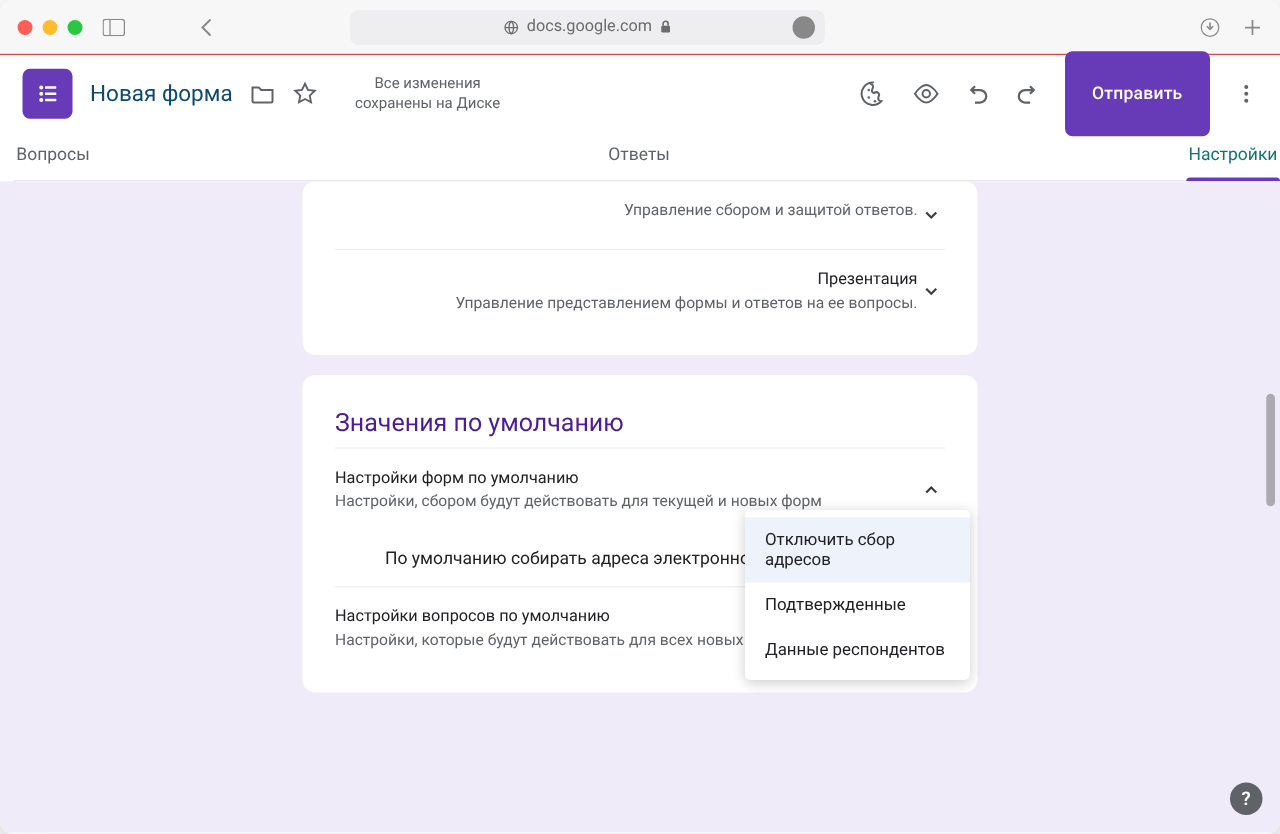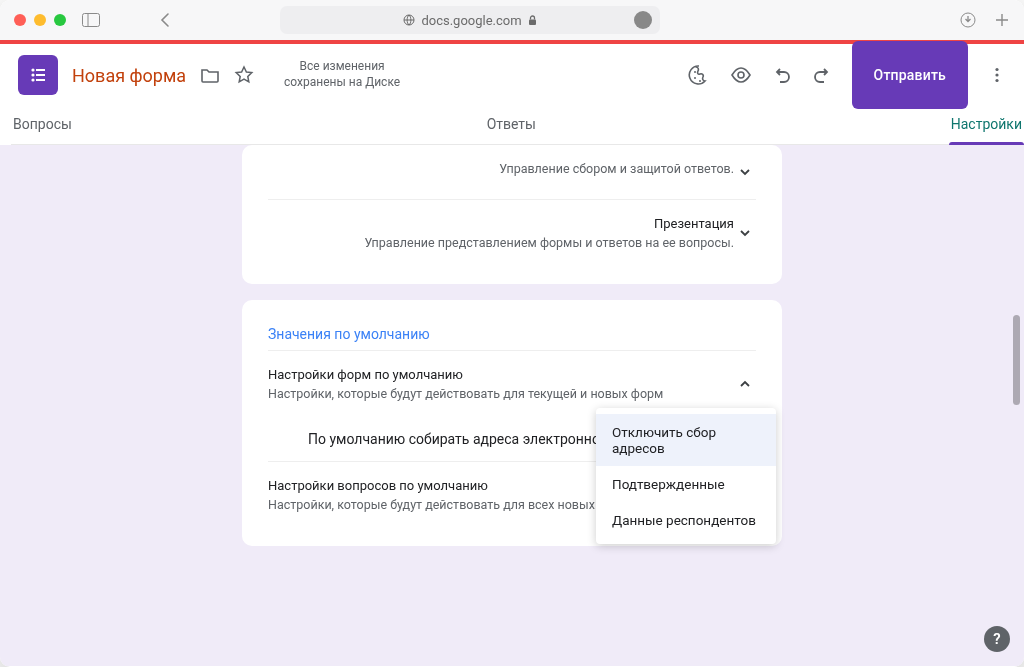--- a/index.html
+++ b/index.html
@@ -5,21 +5,21 @@
   * { box-sizing: border-box; margin: 0; padding: 0; font-family: -apple-system, BlinkMacSystemFont, "Segoe UI", Roboto, Arial, sans-serif; }
   body { background: #fff; }
   .mac-window {
     width: 1024px; height: 667px; margin: 0 auto; position: relative;
     background: #fff; border-radius: 10px; overflow: hidden;
     box-shadow: 0 10px 40px rgba(0,0,0,.25);
   }
   
   .titlebar {
     height: 44px; display: flex; align-items: center; padding: 0 14px;
-    border-bottom: 4px solid #ef4444; background: #f7f7f8;
+    border-bottom: 1px solid #ef4444; background: #f7f7f8;
   }
   .traffic { display: flex; gap: 8px; }
   .tl { width: 12px; height: 12px; border-radius: 50%; }
   .tl.r { background:#ff5f57; } .tl.y { background:#febc2e; } .tl.g { background:#28c840; }
   .sidebar-btn { margin-left: 16px; color:#6b6b6b; display:flex; }
   .nav-back { margin-left: 60px; color:#8a8a8a; display:flex; }
   .addr {
     flex: 0 0 380px; margin-left: 110px; height: 28px; background:#eeeef0;
     border-radius: 7px; display:flex; align-items:center; justify-content:center;
     color:#6b6b6b; font-size: 13px; gap:6px; position:relative;
@@ -28,21 +28,21 @@
   .addr .reader { position:absolute; right:8px; width:18px;height:18px;border-radius:50%;background:#888; }
   .tb-right { margin-left:auto; display:flex; gap:18px; color:#8a8a8a; align-items:center; }
   
   .app-header {
     height: 62px; display:flex; align-items:center; padding: 0 18px; gap: 14px;
   }
   .forms-icon {
     width: 40px; height: 40px; background:#673ab7; border-radius:6px;
     display:flex; align-items:center; justify-content:center; color:#fff;
   }
-  .form-title { font-size: 18px; color:#c2410c; }
+  .form-title { font-size: 18px; color:#0c4a6e; }
   .hdr-ic { color:#5f6368; display:flex; }
   .save-status { font-size: 12px; color:#5f6368; max-width: 140px; line-height:1.3; margin-left: 4px; text-align: center;}
   .hdr-spacer { flex:1; }
   .hdr-actions { display:flex; align-items:center; gap: 20px; }
   .send-btn {
     background:#673ab7; color:#fff; border:none; border-radius:6px;
     padding: 26px 22px; font-size: 14px; font-weight:500; letter-spacing:.2px;
   }
   .more-v { color:#5f6368; }
   
@@ -60,21 +60,21 @@
     width: 540px; margin: 0 auto 16px; background:#fff; border-radius:10px;
     padding: 6px 26px 18px;
   }
   .card.first { padding-top:0;text-align:right; }
   .sec { padding: 16px 0; border-top:1px solid #eee; display:flex; align-items:flex-start; }
   .sec:first-of-type { border-top:none; }
   .sec .txt { flex:1; }
   .sec h4 { font-size: 13px; font-weight:400; color:#202124; margin-bottom:4px; }
   .sec p { font-size: 12.5px; color:#5f6368; }
   .chev { color:#3c4043; padding: 4px; align-self:center; }
-  .card-title { font-size: 14px; color:#3b82f6; padding: 20px 0 8px; }
+  .card-title { font-size: 20px; color:#4c1d95; padding: 20px 0 8px; }
   .sub-setting {
     padding: 14px 0 14px 40px; font-size: 14px; color:#202124; position:relative;
   }
   
   .menu {
     position:absolute; left: 596px; top: 263px; width: 180px;
     background:#fff; border-radius:4px; box-shadow: 0 2px 10px rgba(0,0,0,.2);
     padding: 6px 0; z-index:10;
   }
   .menu-item { padding: 10px 16px; font-size: 13.5px; color:#202124; }
@@ -234,21 +234,21 @@
         </span>
       </div>
     </div>
 
     <div class="card">
       <div class="card-title">Значения по умолчанию</div>
 
       <div class="sec">
         <div class="txt">
           <h4>Настройки форм по умолчанию</h4>
-          <p>Настройки, которые будут действовать для текущей и новых форм</p>
+          <p>Настройки, сбором будут действовать для текущей и новых форм</p>
         </div>
         <span class="chev">
           <svg width="14" height="14" viewBox="0 0 14 14">
               <path d="M3 9 l4 -4 4 4" fill="none" stroke="#3c4043" stroke-width="1.8"></path>
             </svg>
         </span>
       </div>
 
       <div class="sub-setting">
         <span>По умолчанию собирать адреса электронной почты</span>

